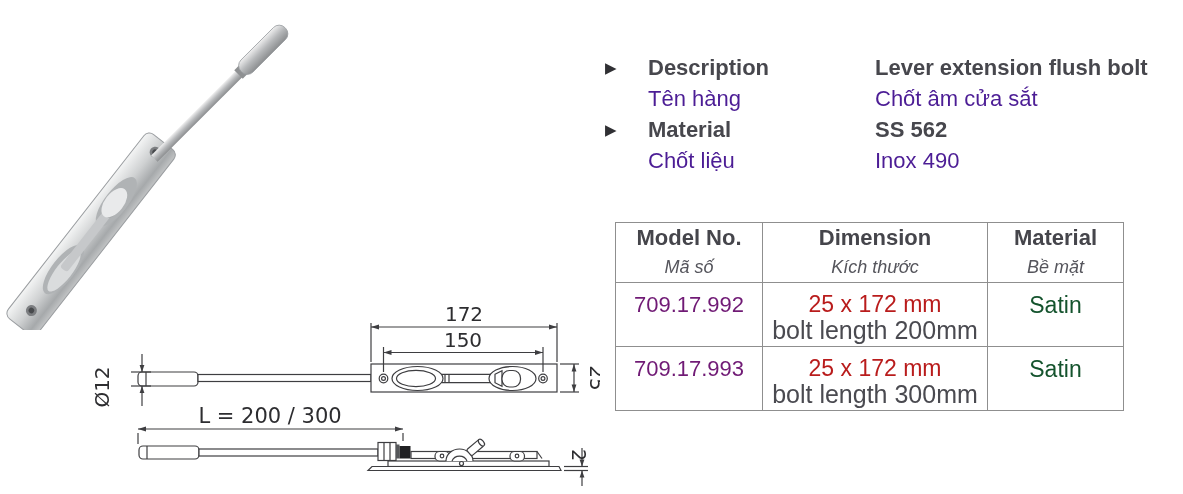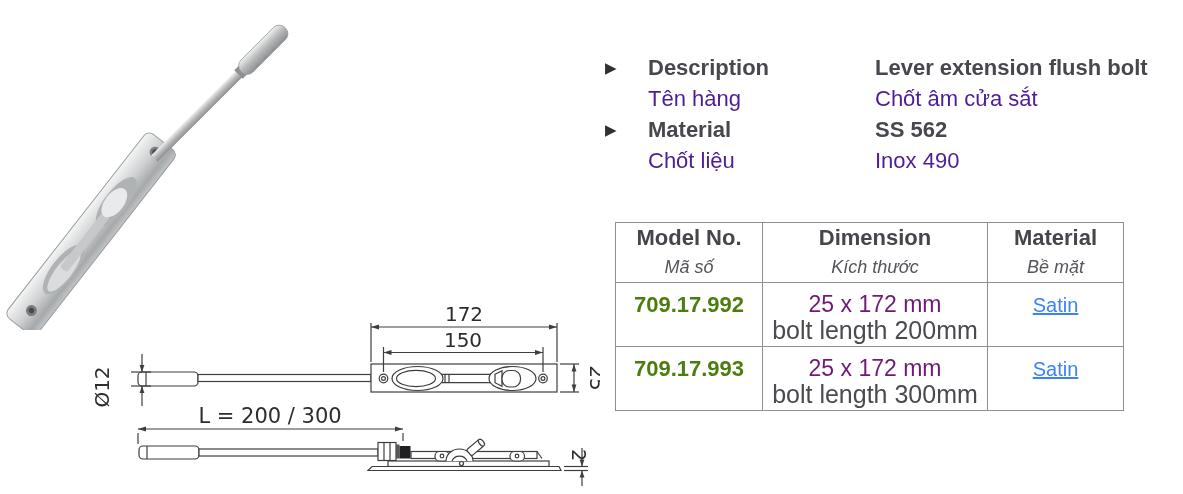--- a/index.html
+++ b/index.html
@@ -28,24 +28,24 @@
   
   .spec{position:absolute;left:615px;top:222px;border-collapse:collapse;table-layout:fixed;}
   .spec td,.spec th{border:1.6px solid #8f8f8f;text-align:center;padding:0;background:#fff;}
   .spec .c1{width:147px;} .spec .c2{width:225px;} .spec .c3{width:136px;}
   .spec thead tr{height:54px;}
   .spec tbody tr{height:64px;}
   .spec th{vertical-align:middle;font-weight:normal;}
   .spec tbody td{vertical-align:top;padding-top:7px;}
   .h-en{font-weight:bold;font-size:22px;line-height:30px;color:#45454b;}
   .h-vi{font-style:italic;font-size:18px;line-height:29px;color:#55555c;}
-  .model{font-weight:bold;font-size:22px;line-height:30px;color:#4d7c0f;text-align:center;}
-  .dim{font-size:23px;line-height:29px;color:#701a75;}
+  .model{font-weight:normal;font-size:22px;line-height:30px;color:#701a75;text-align:center;}
+  .dim{font-size:23px;line-height:29px;color:#b91c1c;}
   .dim-note{font-size:25px;line-height:23px;color:#4a4a50;}
-  .finish{font-size:20px;line-height:30px;color:#3b82f6;text-decoration:underline;}
+  .finish{font-size:23px;line-height:30px;color:#14532d;}
 </style>
 </head>
 <body>
 
 <main>
 
   <figure class="photo" style="margin:0;">
     <svg width="320" height="330" viewBox="0 0 320 330">
       <defs>
         <linearGradient id="plateG" x1="0" y1="0" x2="0" y2="1">

